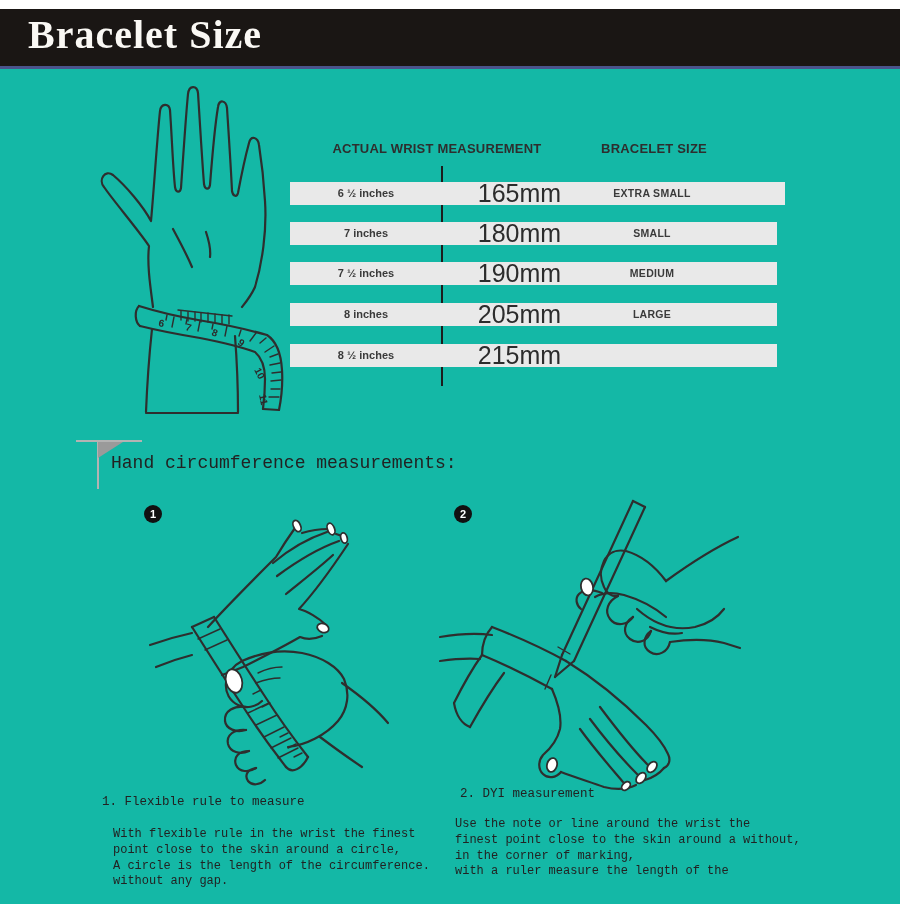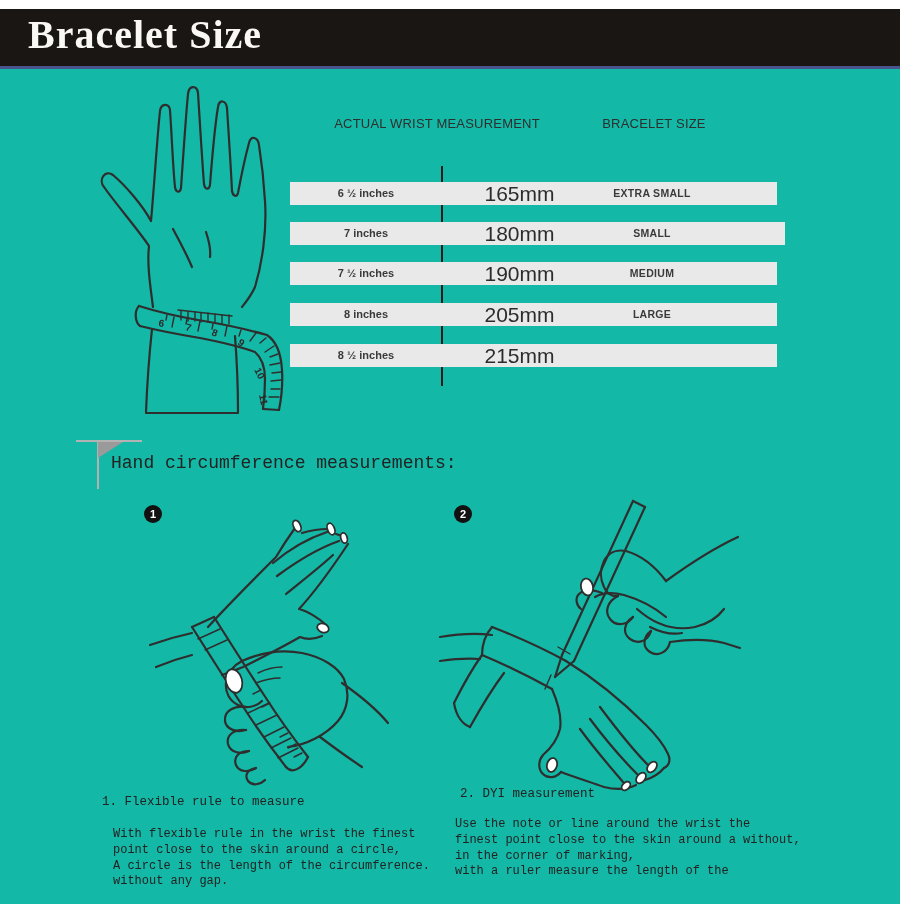--- a/index.html
+++ b/index.html
@@ -4,30 +4,30 @@
 <style>
   html,body{margin:0;padding:0;background:#ffffff;}
   .canvas{position:relative;width:900px;height:904px;background:#14b8a6;overflow:hidden;
           font-family:"Liberation Sans",sans-serif;color:#2b2b2b;margin-top:9px;}
   
   .hdr{position:absolute;left:0;top:0;width:900px;height:57px;background:#1a1614;
        border-bottom:3px solid #4a548c;}
   .hdr-title{position:absolute;left:28px;top:2px;font-family:"Liberation Serif",serif;
        font-weight:700;font-size:40px;color:#faf8f4;letter-spacing:1px;}
   
-  .tbl-head{position:absolute;top:107px;transform:translateX(-50%);
-       font-size:13px;font-weight:400;color:#2e2e2e;letter-spacing:.2px;white-space:nowrap;}
+  .tbl-head{position:absolute;top:132px;transform:translateX(-50%);
+       font-size:13px;font-weight:700;color:#2e2e2e;letter-spacing:.2px;white-space:nowrap;}
   .th-measure{left:437px;} .th-size{left:654px;}
   .vline{position:absolute;left:441px;top:157px;width:2px;height:220px;background:#1c1c1c;}
   .trow{position:absolute;left:290px;width:487px;height:23px;background:#e9e9e9;}
   .trow span{position:absolute;top:0;line-height:23px;text-align:center;white-space:nowrap;}
   .c-inch{left:0;width:152px;font-size:11px;font-weight:700;color:#3a3a3a;}
-  .c-mm  {left:152px;width:155px;font-size:21px;color:#2c2c2c;}
+  .c-mm  {left:152px;width:155px;font-size:25px;color:#2c2c2c;}
   .c-size{left:272px;width:180px;font-size:10.5px;font-weight:700;color:#3a3a3a;letter-spacing:.3px;}
-  .r0{top:173px;} .r1{top:213px;padding-left:8px;} .r2{top:253px;} .r3{top:294px;} .r4{top:335px;}
+  .r0{top:173px;padding-left:8px;} .r1{top:213px;} .r2{top:253px;} .r3{top:294px;} .r4{top:335px;}
   
   .illus{position:absolute;}
   svg{display:block;}
   .ink{fill:none;stroke:#2e2e2e;stroke-width:2.2;stroke-linecap:round;stroke-linejoin:round;}
   .ink-thin{fill:none;stroke:#2e2e2e;stroke-width:1.4;stroke-linecap:round;}
   .nail{fill:#ffffff;stroke:#2e2e2e;stroke-width:1.8;}
   .tapenum{font-family:"Liberation Sans",sans-serif;font-size:10px;font-weight:700;fill:#2b2b2b;}
   
   .mono{font-family:"Liberation Mono",monospace;color:#222222;}
   .sec-head{position:absolute;left:111px;top:444px;font-size:18px;white-space:nowrap;}

